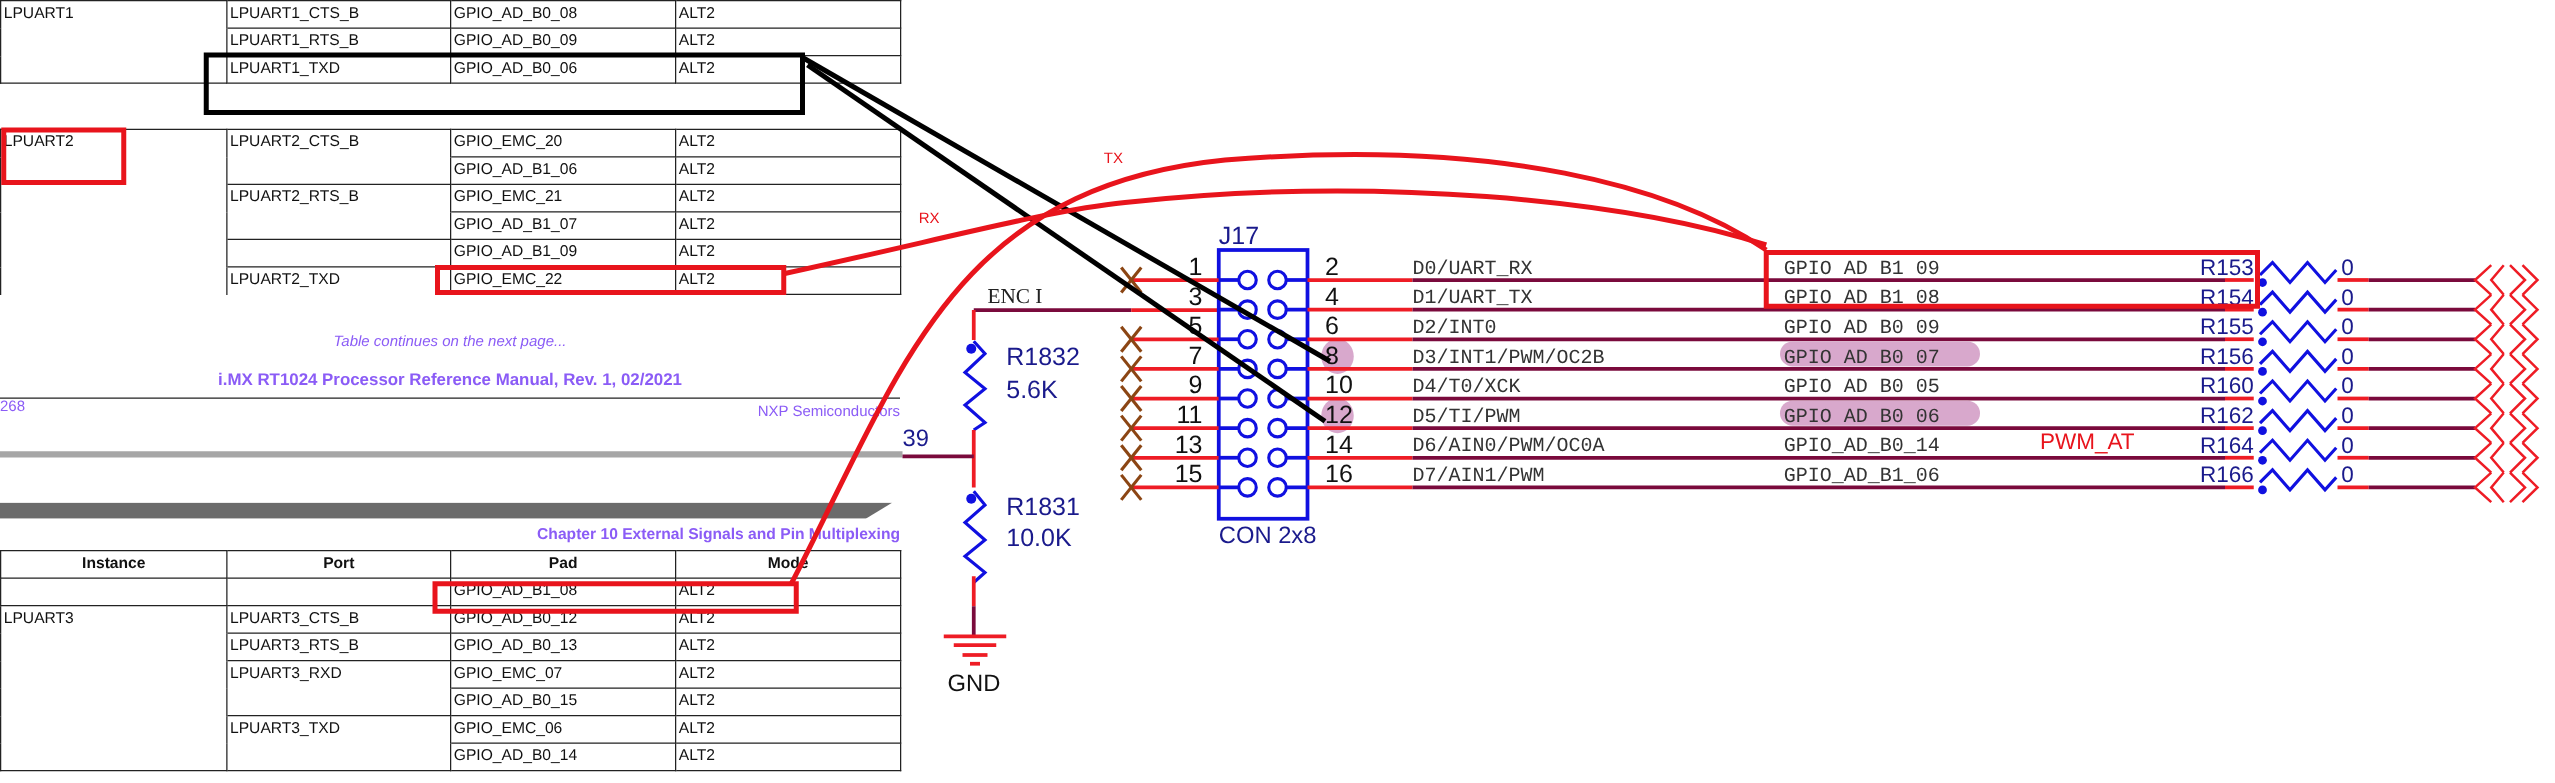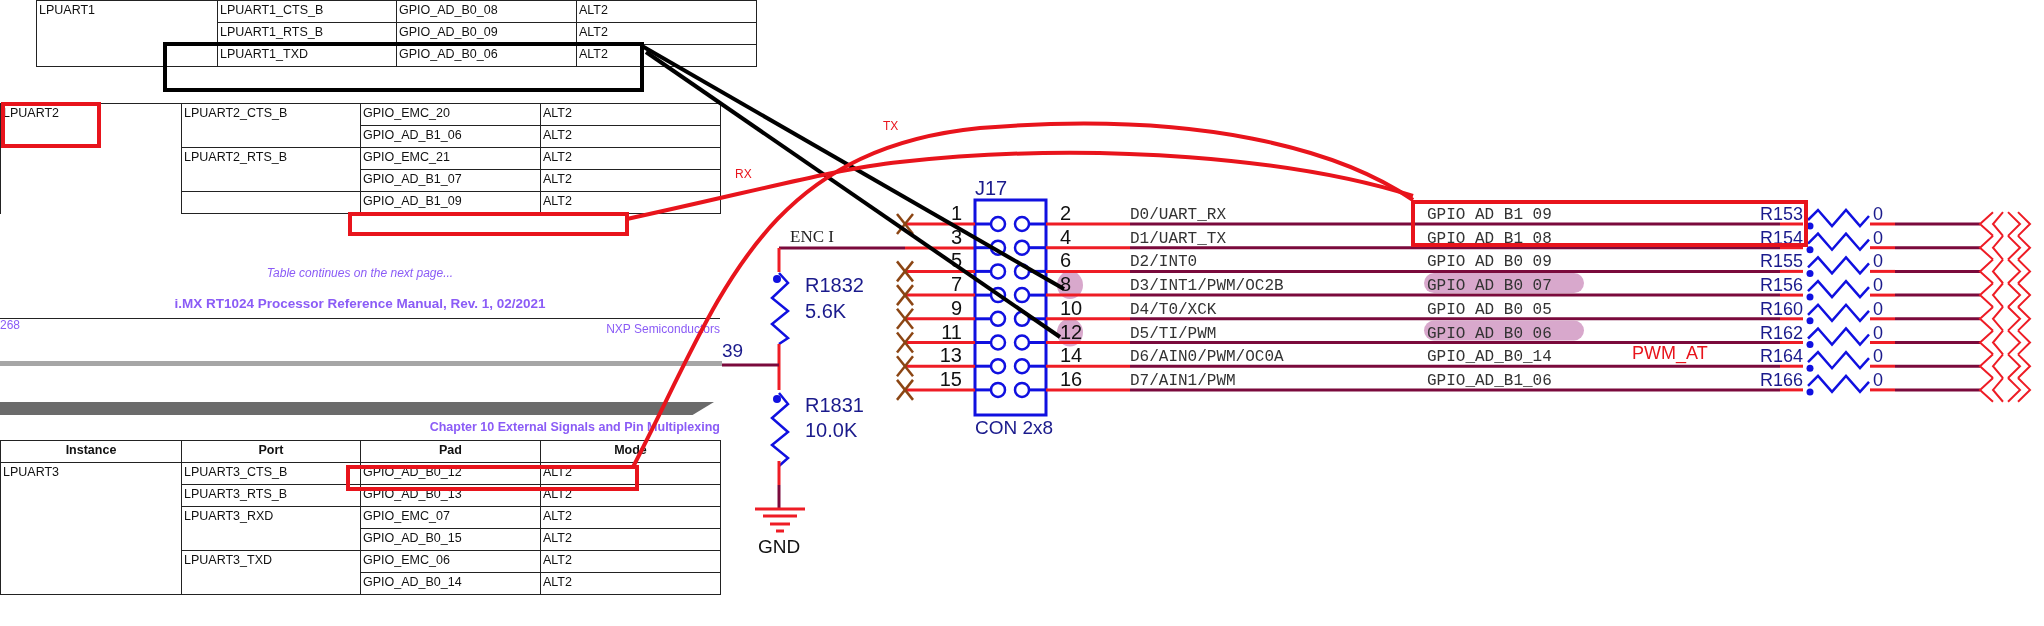--- a/index.html
+++ b/index.html
@@ -7,21 +7,21 @@
   .tbl{position:absolute;left:0;border-collapse:collapse;font-family:"Liberation Sans",sans-serif;font-size:12.5px;color:#111;}
   .tbl td,.tbl th{border:1px solid #222;padding:2px 2px 0 2px;height:18px;vertical-align:top;box-sizing:border-box;}
   .tbl td.c0{width:181px;}
   .tbl td.c1{width:179px;}
   .tbl td.c2{width:180px;}
   .tbl td.c3{width:180px;}
   .tbl td.noline-top{border-top:none;}
   .tbl td.noline-bot{border-bottom:none;}
   .tbl th{font-weight:bold;text-align:center;font-size:12.5px;}
   .doc-text{position:absolute;font-family:"Liberation Sans",sans-serif;color:#8b5cf6;}
-  #t1{top:0;margin-left:36px;}
+  #t1{top:0;}
   #t2{top:103px;}
   #t3{top:440px;}
   .tbl tr{height:22px;}
   svg#overlay{position:absolute;left:0;top:0;}
 </style>
 </head>
 <body>
 
 <table class="tbl" id="t1">
   <tbody>
@@ -71,40 +71,52 @@
     <td class="c1 noline-top"></td>
     <td class="c2">GPIO_AD_B1_07</td>
     <td class="c3">ALT2</td>
   </tr>
   <tr>
     <td class="c0 noline-top noline-bot"></td>
     <td class="c1 noline-top"></td>
     <td class="c2">GPIO_AD_B1_09</td>
     <td class="c3">ALT2</td>
   </tr>
+  <tr>
+    <td class="c0 noline-top" style="border-bottom:none;border-right:1px solid #222"></td>
+    <td class="c1" style="border-bottom:none">LPUART2_TXD</td>
+    <td class="c2">GPIO_EMC_22</td>
+    <td class="c3">ALT2</td>
+  </tr>
 </tbody>
   </table>
 
 <div class="doc-text" style="left:0;width:720px;top:266px;text-align:center;font-style:italic;font-size:12px;">Table continues on the next page...</div>
 <div class="doc-text" style="left:0;width:720px;top:296px;text-align:center;font-weight:bold;font-size:13.5px;">i.MX RT1024 Processor Reference Manual, Rev. 1, 02/2021</div>
 <div style="position:absolute;left:0;top:318px;width:720px;height:1px;background:#222;"></div>
 <div class="doc-text" style="left:0;top:318px;font-size:12px;">268</div>
 <div class="doc-text" style="right:1324px;top:322px;font-size:12px;">NXP Semiconductors</div>
 
 <div style="position:absolute;left:0;top:361px;width:722px;height:5px;background:#a6a6a6;"></div>
 <div style="position:absolute;left:0;top:402px;width:714px;height:13px;background:#6b6b6b;clip-path:polygon(0 0,100% 0,97% 100%,0 100%);"></div>
 <div class="doc-text" style="right:1324px;top:420px;font-weight:bold;font-size:12.5px;">Chapter 10 External Signals and Pin Multiplexing</div>
 
 <table class="tbl" id="t3">
   <tbody>
       <tr>
     <th class="c0" style="width:181px">Instance</th>
     <th class="c1" style="width:179px">Port</th>
     <th class="c2" style="width:180px">Pad</th>
     <th class="c3" style="width:180px">Mode</th>
+  </tr>
+  <tr>
+    <td class="c0"></td>
+    <td class="c1"></td>
+    <td class="c2">GPIO_AD_B1_08</td>
+    <td class="c3">ALT2</td>
   </tr>
   <tr>
     <td class="c0 noline-bot">LPUART3</td>
     <td class="c1">LPUART3_CTS_B</td>
     <td class="c2">GPIO_AD_B0_12</td>
     <td class="c3">ALT2</td>
   </tr>
   <tr>
     <td class="c0 noline-top noline-bot"></td>
     <td class="c1">LPUART3_RTS_B</td>

